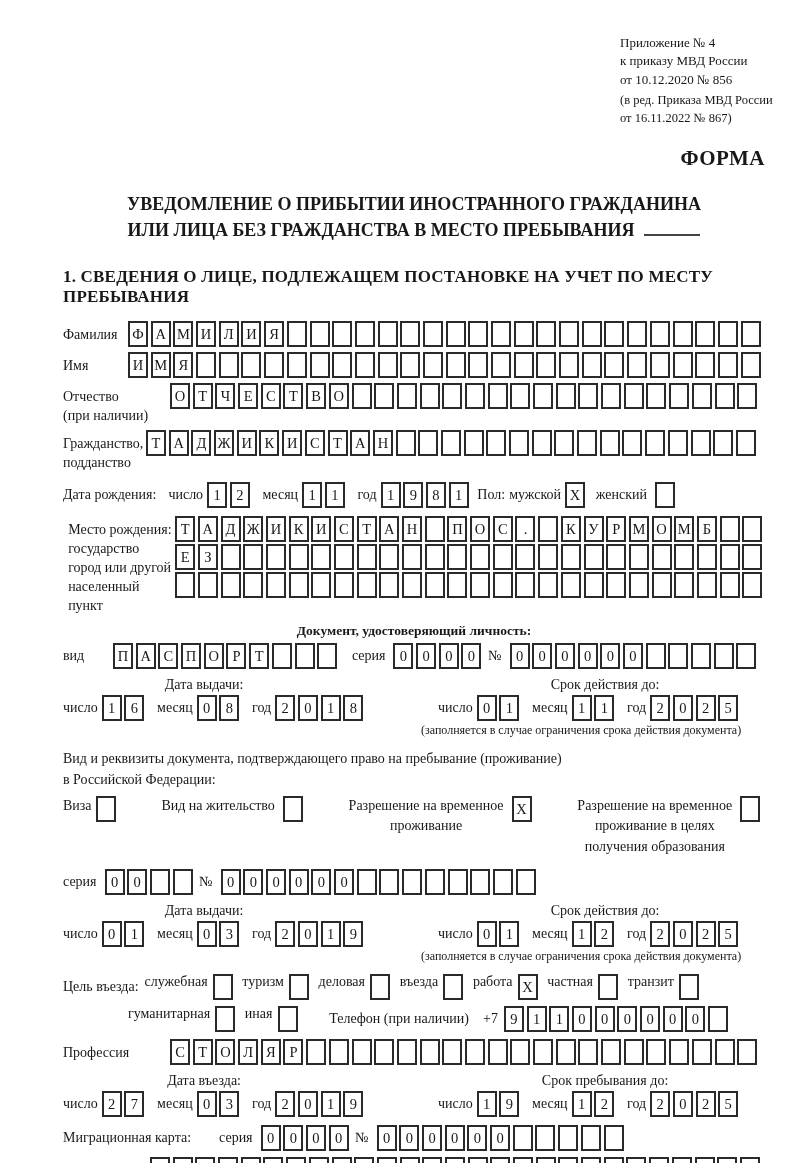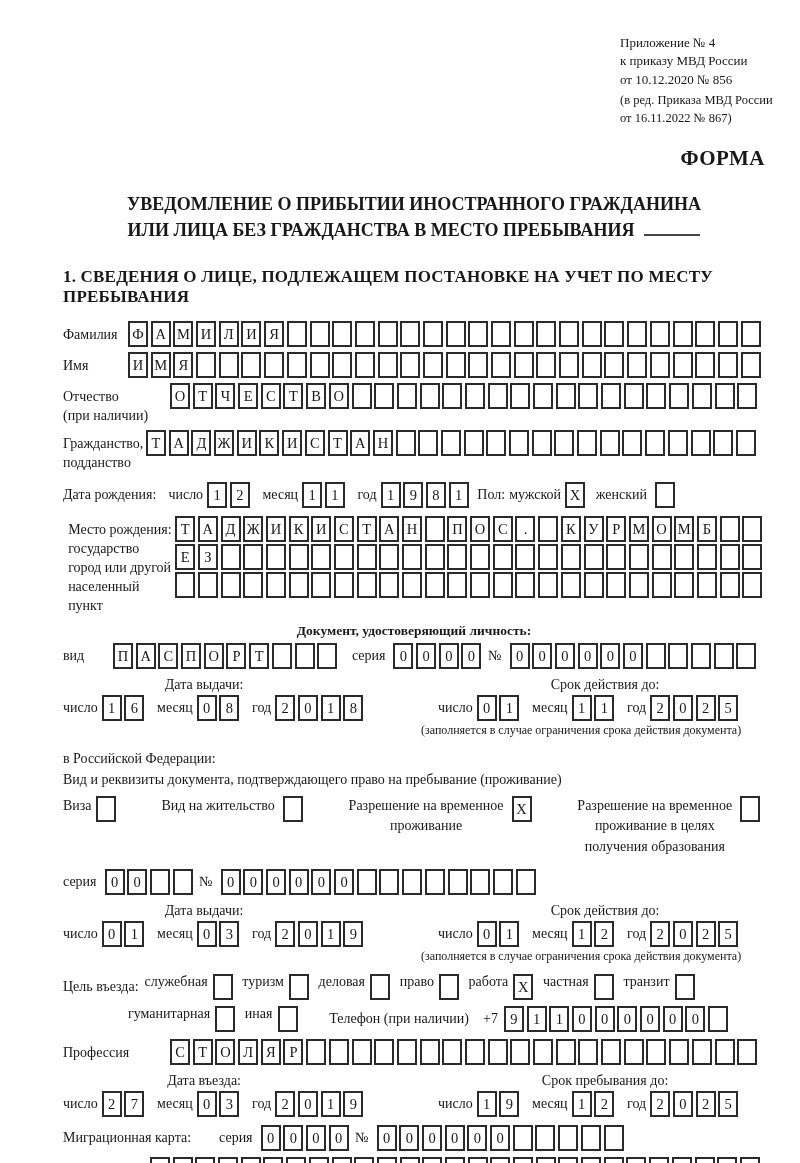--- a/index.html
+++ b/index.html
@@ -178,22 +178,22 @@
       <span class="cells"><span class="cell">0</span><span class="cell">1</span></span>
       <span class="dlbl2">месяц</span>
       <span class="cells"><span class="cell">1</span><span class="cell">1</span></span>
       <span class="dlbl2">год</span>
       <span class="cells"><span class="cell">2</span><span class="cell">0</span><span class="cell">2</span><span class="cell">5</span></span>
     </span>
   </div>
   <div class="note">(заполняется в случае ограничения срока действия документа)</div>
 
   <div class="intro">
+    <div>Вид и реквизиты документа, подтверждающего право на пребывание (проживание)</div>
     <div>в Российской Федерации:</div>
-    <div>Вид и реквизиты документа, подтверждающего право на пребывание (проживание)</div>
   </div>
 
   <div class="optrow">
     <div class="opt">
       <div class="optlines">
           <div>Виза</div>
         </div>
       <span class="cells" style="margin-left:4px;"><span class="cell"></span></span>
     </div>
     <div class="opt">
@@ -258,21 +258,21 @@
     </span>
     <span class="purpose-item">
       <span>туризм</span>
         <span class="cells"><span class="cell"></span></span>
     </span>
     <span class="purpose-item">
       <span>деловая</span>
         <span class="cells"><span class="cell"></span></span>
     </span>
     <span class="purpose-item">
-      <span>право</span>
+      <span>въезда</span>
         <span class="cells"><span class="cell"></span></span>
     </span>
     <span class="purpose-item">
       <span>работа</span>
         <span class="cells"><span class="cell">X</span></span>
     </span>
     <span class="purpose-item">
       <span>частная</span>
         <span class="cells"><span class="cell"></span></span>
     </span>

